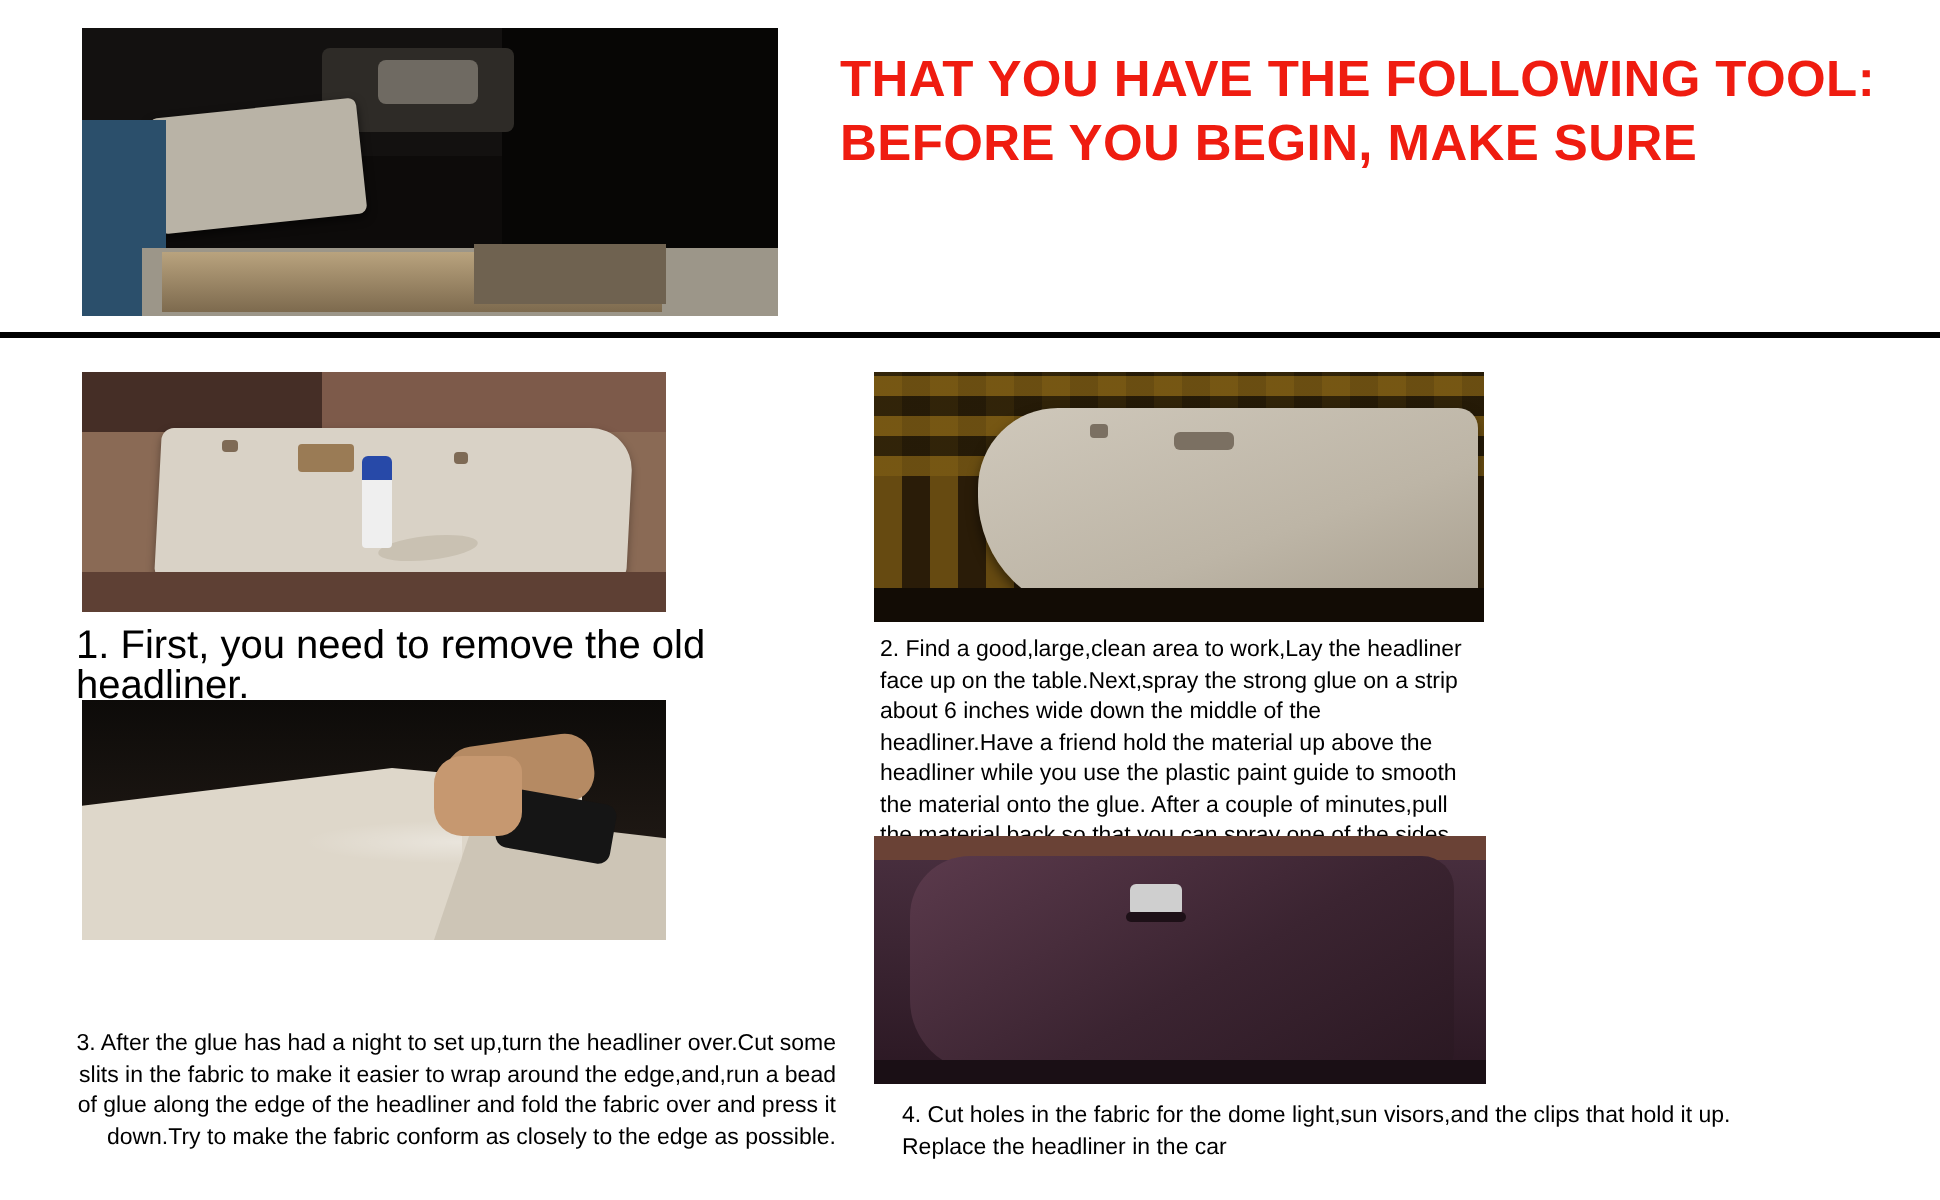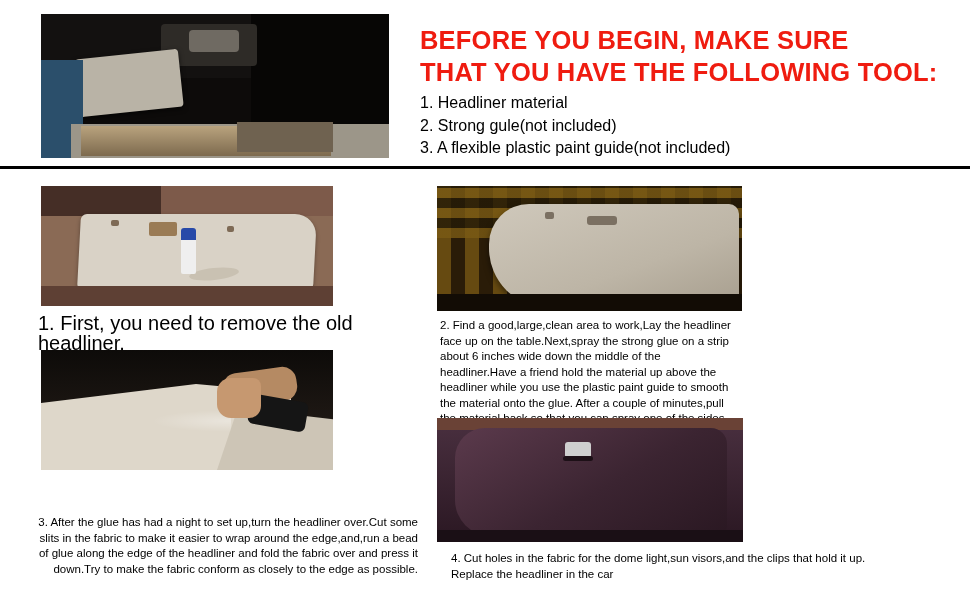--- a/index.html
+++ b/index.html
@@ -183,29 +183,24 @@
       <div class="visor2"></div>
       <div class="mirror"></div>
       <div class="visor"></div>
       <div class="pillar"></div>
       <div class="dash"></div>
       <div class="wind"></div>
       <div class="wind2"></div>
     </div>
 
     <div class="header-title">
+      <div>THAT YOU HAVE THE FOLLOWING TOOL:</div>
       <div>BEFORE YOU BEGIN, MAKE SURE</div>
-      <div>THAT YOU HAVE THE FOLLOWING TOOL:</div>
     </div>
 
-    <div class="header-list">
-      <div>1. Headliner material</div>
-      <div>2. Strong gule(not included)</div>
-      <div>3. A flexible plastic paint guide(not included)</div>
-    </div>
   </div>
 
   <div class="divider"></div>
 
   <div class="step-photo s1">
     <div class="wall"></div>
     <div class="wall2"></div>
     <div class="table"></div>
     <div class="board"></div>
     <div class="hole h1"></div>

